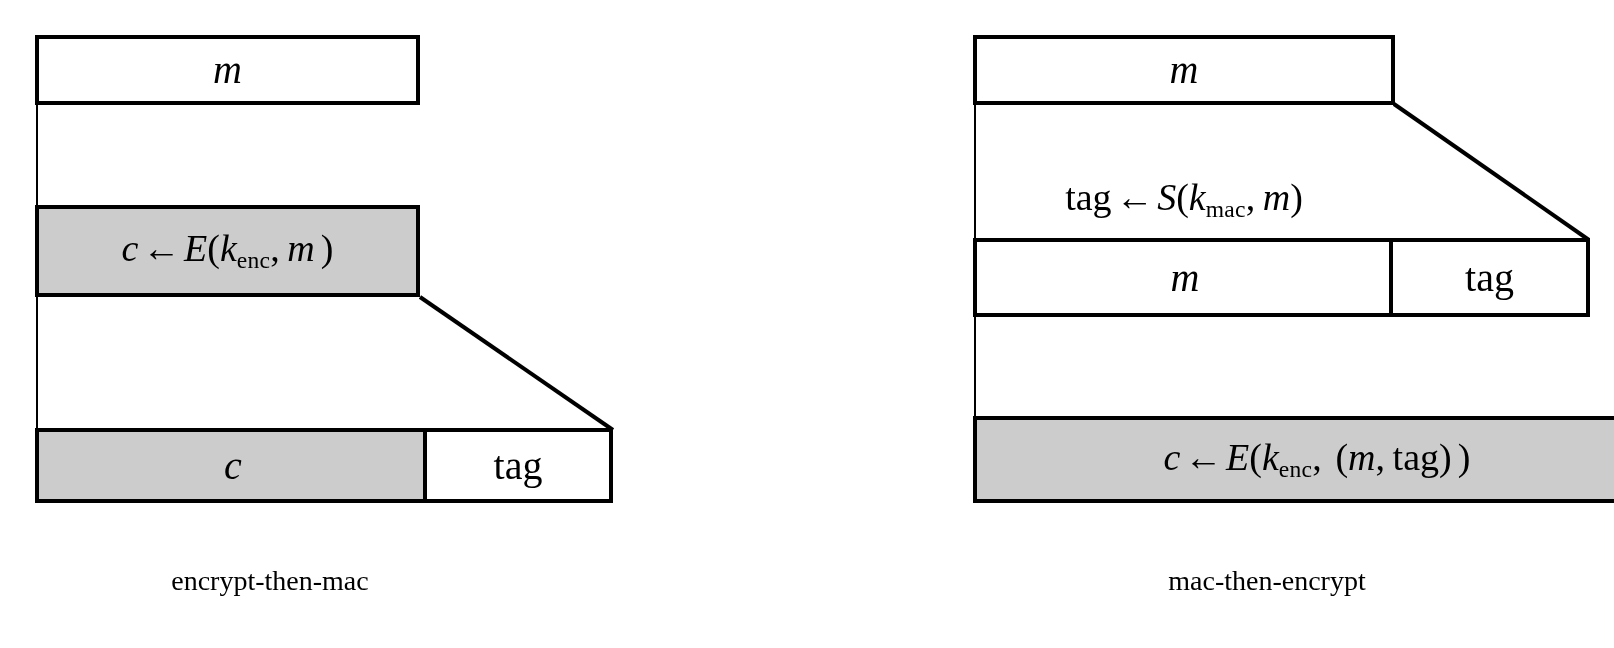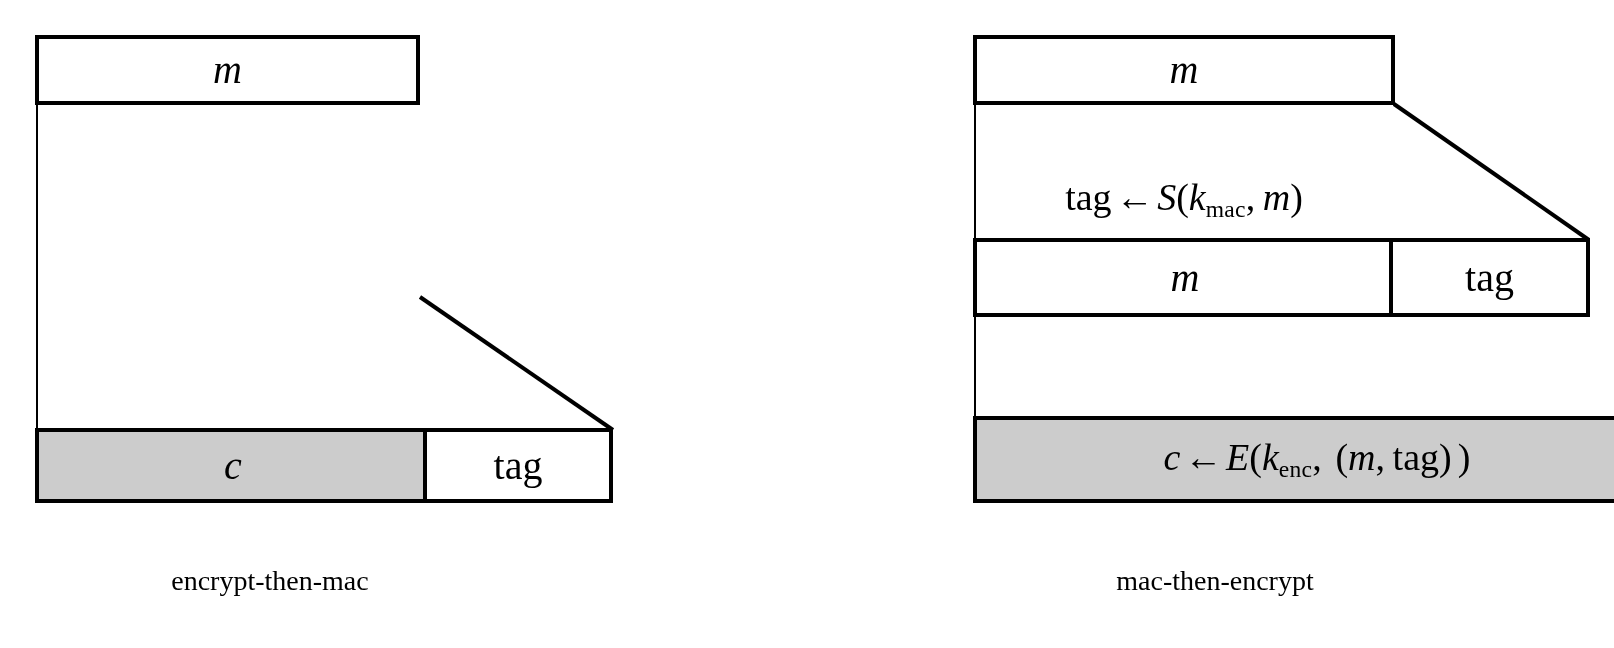--- a/index.html
+++ b/index.html
@@ -110,20 +110,23 @@
 <div id="figure">
 
   <div class="diagram" style="left:0;top:0;width:700px;height:648px;">
 
     <div class="rail v" style="left:36px;top:100px;height:332px;"></div>
 
     <div class="box" style="left:35px;top:35px;width:385px;height:70px;">
       <span class="math mi" style="font-size:40px;">m</span>
     </div>
 
+    <div class="box grey" style="left:35px;top:205px;width:385px;height:92px;">
+      <span class="math" style="font-size:38px;"><span class="mi">c</span><span class="arrow">←</span><span class="mi">E</span><span class="mr">(</span><span class="mi">k</span><span class="sub">enc</span><span class="mr">,</span> <span class="mi">m</span><span class="thin"></span><span class="mr">)</span></span>
+    </div>
 
 
     <div class="box" style="left:35px;top:428px;width:578px;height:75px;padding:0;">
     </div>
     <div class="cell" style="left:39px;top:432px;width:388px;height:67px;background:#cccccc;">
       <span class="math mi" style="font-size:40px;">c</span>
     </div>
     <div class="rail v" style="left:423px;top:430px;height:71px;width:4px;"></div>
     <div class="cell" style="left:427px;top:432px;width:182px;height:67px;">
       <span class="math mr" style="font-size:40px;">tag</span>
@@ -150,21 +153,21 @@
     </div>
     <div class="rail v" style="left:1389px;top:240px;height:75px;width:4px;"></div>
     <div class="cell" style="left:1393px;top:242px;width:193px;height:71px;">
       <span class="math mr" style="font-size:40px;">tag</span>
     </div>
 
     <div class="box grey" style="left:973px;top:416px;width:688px;height:87px;">
       <span class="math" style="font-size:38px;"><span class="mi">c</span><span class="arrow">←</span><span class="mi">E</span><span class="mr">(</span><span class="mi">k</span><span class="sub">enc</span><span class="mr">,</span><span class="thin"></span> <span class="mr">(</span><span class="mi">m</span><span class="mr">,</span> <span class="mr">tag)</span><span class="thin"></span><span class="mr">)</span></span>
     </div>
 
-    <div class="caption" style="left:980px;top:567px;width:470px;">mac-then-encrypt</div>
+    <div class="caption" style="left:1032px;top:567px;width:470px;">mac-then-encrypt</div>
   </div>
 
   <svg class="overlay" viewBox="0 0 1614 648">
     <line x1="420" y1="297" x2="613" y2="430" stroke="#000000" stroke-width="4"></line>
     <line x1="1394" y1="104" x2="1589" y2="240" stroke="#000000" stroke-width="4"></line>
   </svg>
 
 </div>
 
 </body></html>

